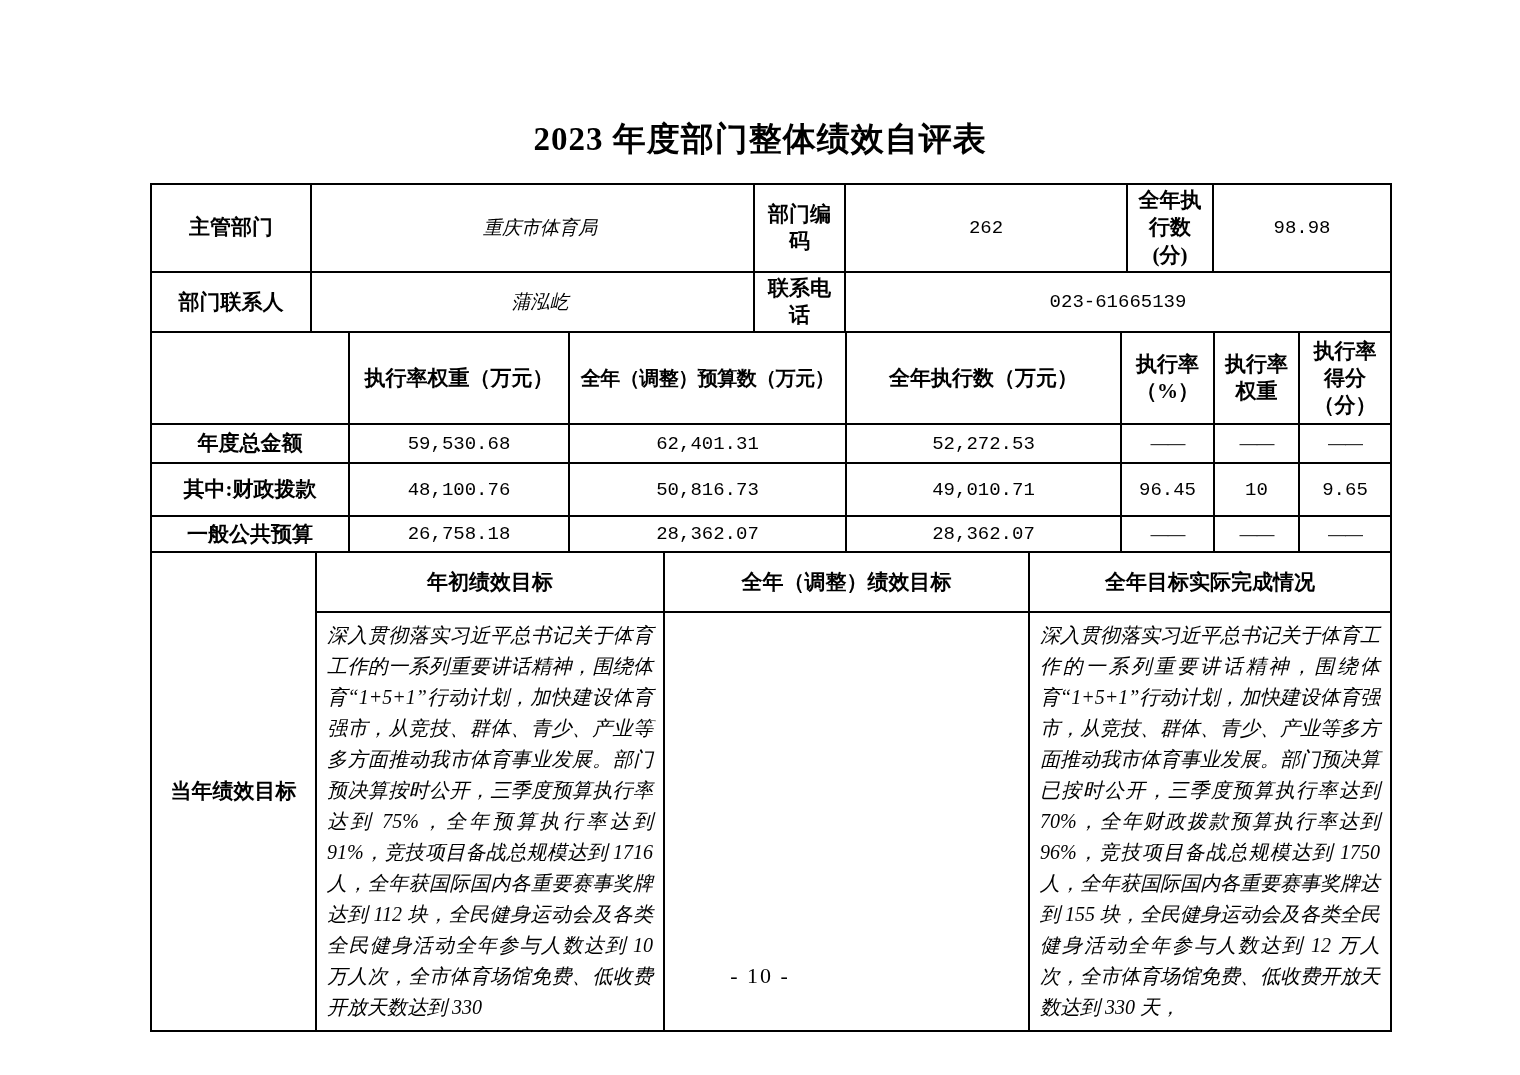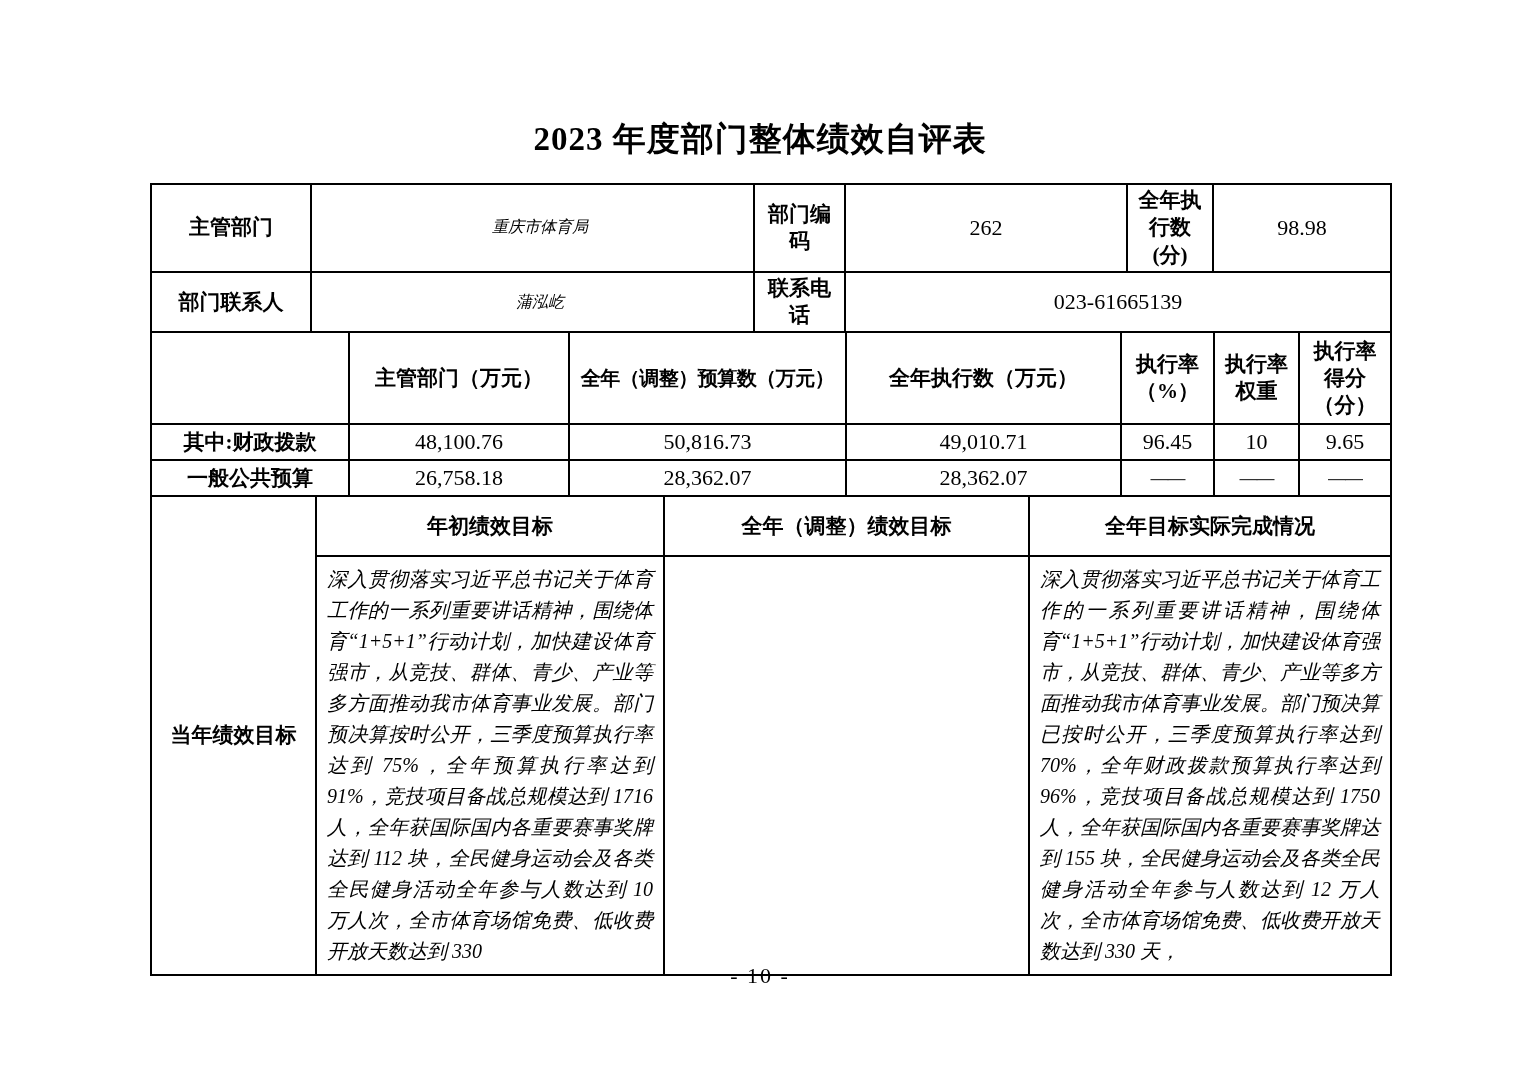--- a/index.html
+++ b/index.html
@@ -23,22 +23,22 @@
   td, th {
     border:2px solid #000; text-align:center; vertical-align:middle;
     overflow:hidden; padding:2px 4px;
   }
 
   .lbl {
     font-weight:bold; font-size:21px; line-height:1.3;
     font-family:"Liberation Serif", serif;
   }
   .tight { font-size:20px; letter-spacing:-0.5px; }
-  .num { font-family:Liberation Serif, serif; font-size:22px; font-weight:normal; }
-  .kai { font-style:italic; font-size:16px; font-family:"Liberation Serif", serif;padding-left:19px; }
+  .num { font-family:Liberation Mono, monospace; font-size:19px; font-weight:normal; }
+  .kai { font-style:italic; font-size:19px; font-family:"Liberation Serif", serif;padding-left:19px; }
   .dash { color:#333; font-family:"Liberation Sans", sans-serif; font-size:18px; letter-spacing:-1px; }
 
   .para {
     text-align:justify; vertical-align:top; padding:7px 10px;
     font-style:italic; font-size:20px; line-height:31px;
     font-family:"Liberation Serif", serif;
   }
 
   .footer {
     position:absolute; top:963px; left:0; width:100%;
@@ -88,28 +88,37 @@
           <col style="width:220px">
           <col style="width:277px">
         <col style="width:275px">
           <col style="width:93px">
           <col style="width:85px">
           <col style="width:92px">
       </colgroup>
       <tbody>
           <tr style="height:92px">
         <td class="lbl"></td>
-        <th class="lbl">主管部门（万元）</th>
+        <th class="lbl">执行率权重（万元）</th>
         <th class="lbl tight">全年（调整）预算数（万元）</th>
         <th class="lbl">全年执行数（万元）</th>
         <th class="lbl">执行率（%）</th>
         <th class="lbl">执行率权重</th>
         <th class="lbl">执行率得分（分）</th>
       </tr>
-      <tr style="height:36px">
+      <tr style="height:39px">
+        <td class="lbl">年度总金额</td>
+        <td class="num">59,530.68</td>
+        <td class="num">62,401.31</td>
+        <td class="num">52,272.53</td>
+        <td class="dash">——</td>
+        <td class="dash">——</td>
+        <td class="dash">——</td>
+      </tr>
+      <tr style="height:53px">
         <td class="lbl">其中:财政拨款</td>
         <td class="num">48,100.76</td>
         <td class="num">50,816.73</td>
         <td class="num">49,010.71</td>
         <td class="num">96.45</td>
         <td class="num">10</td>
         <td class="num">9.65</td>
       </tr>
       <tr style="height:36px">
         <td class="lbl">一般公共预算</td>

